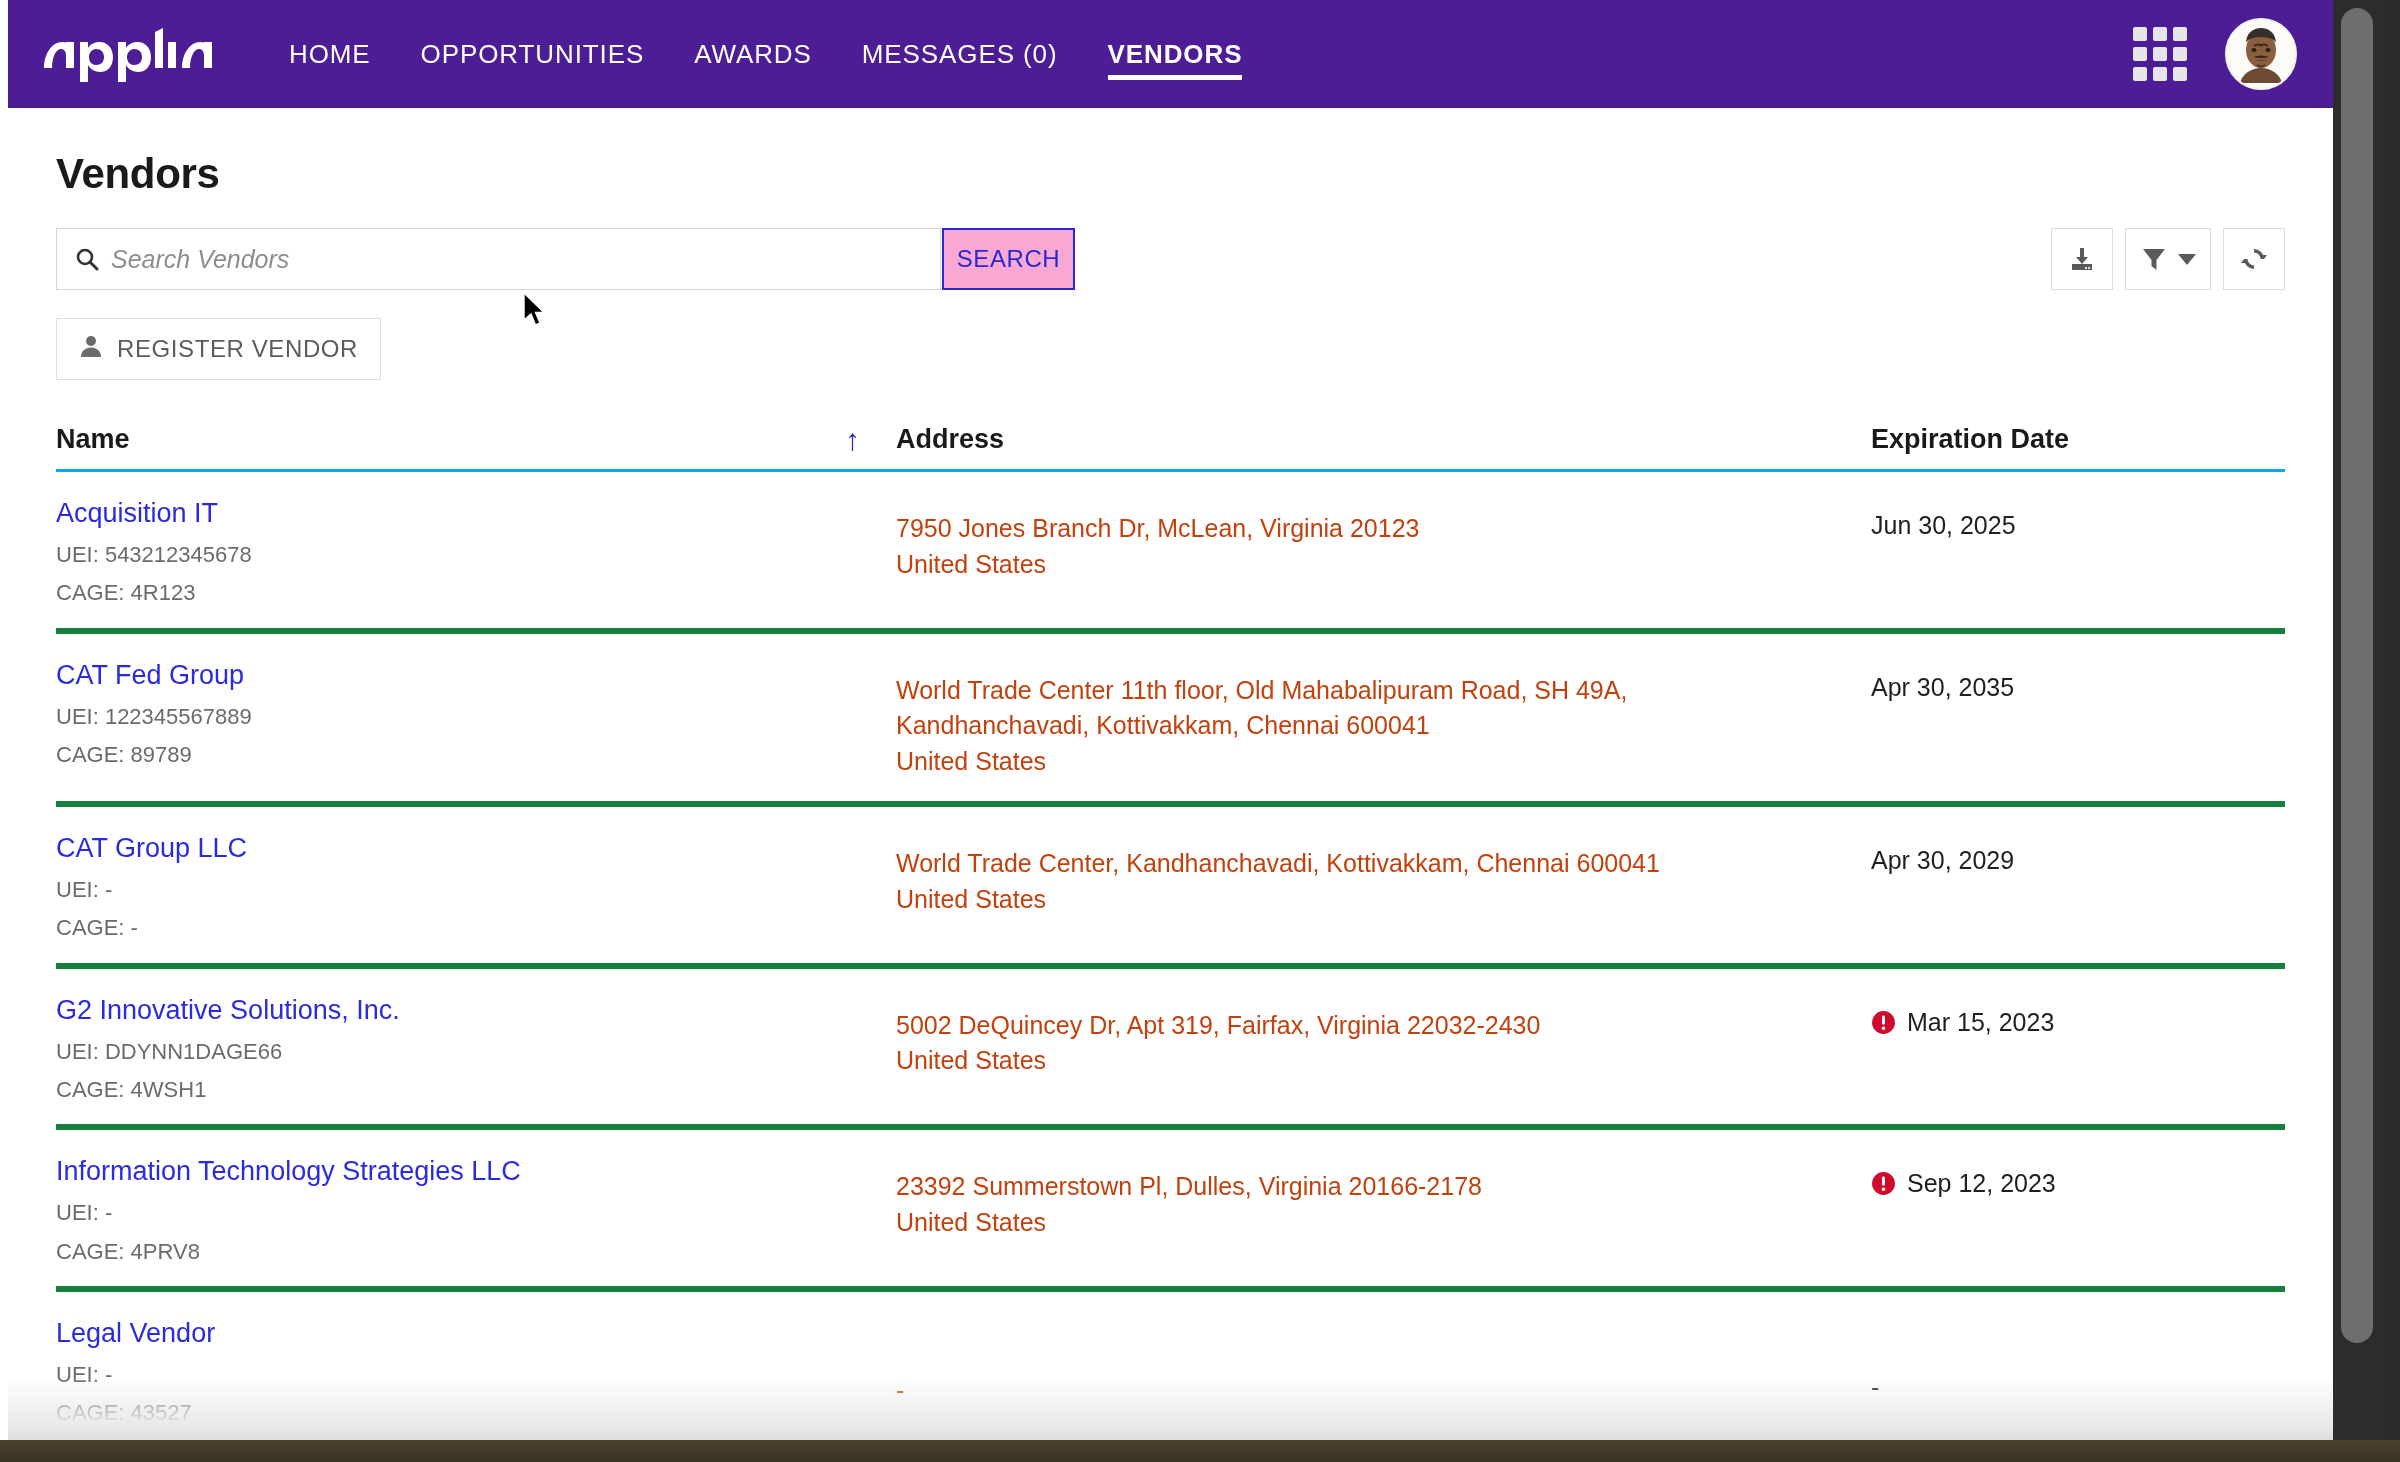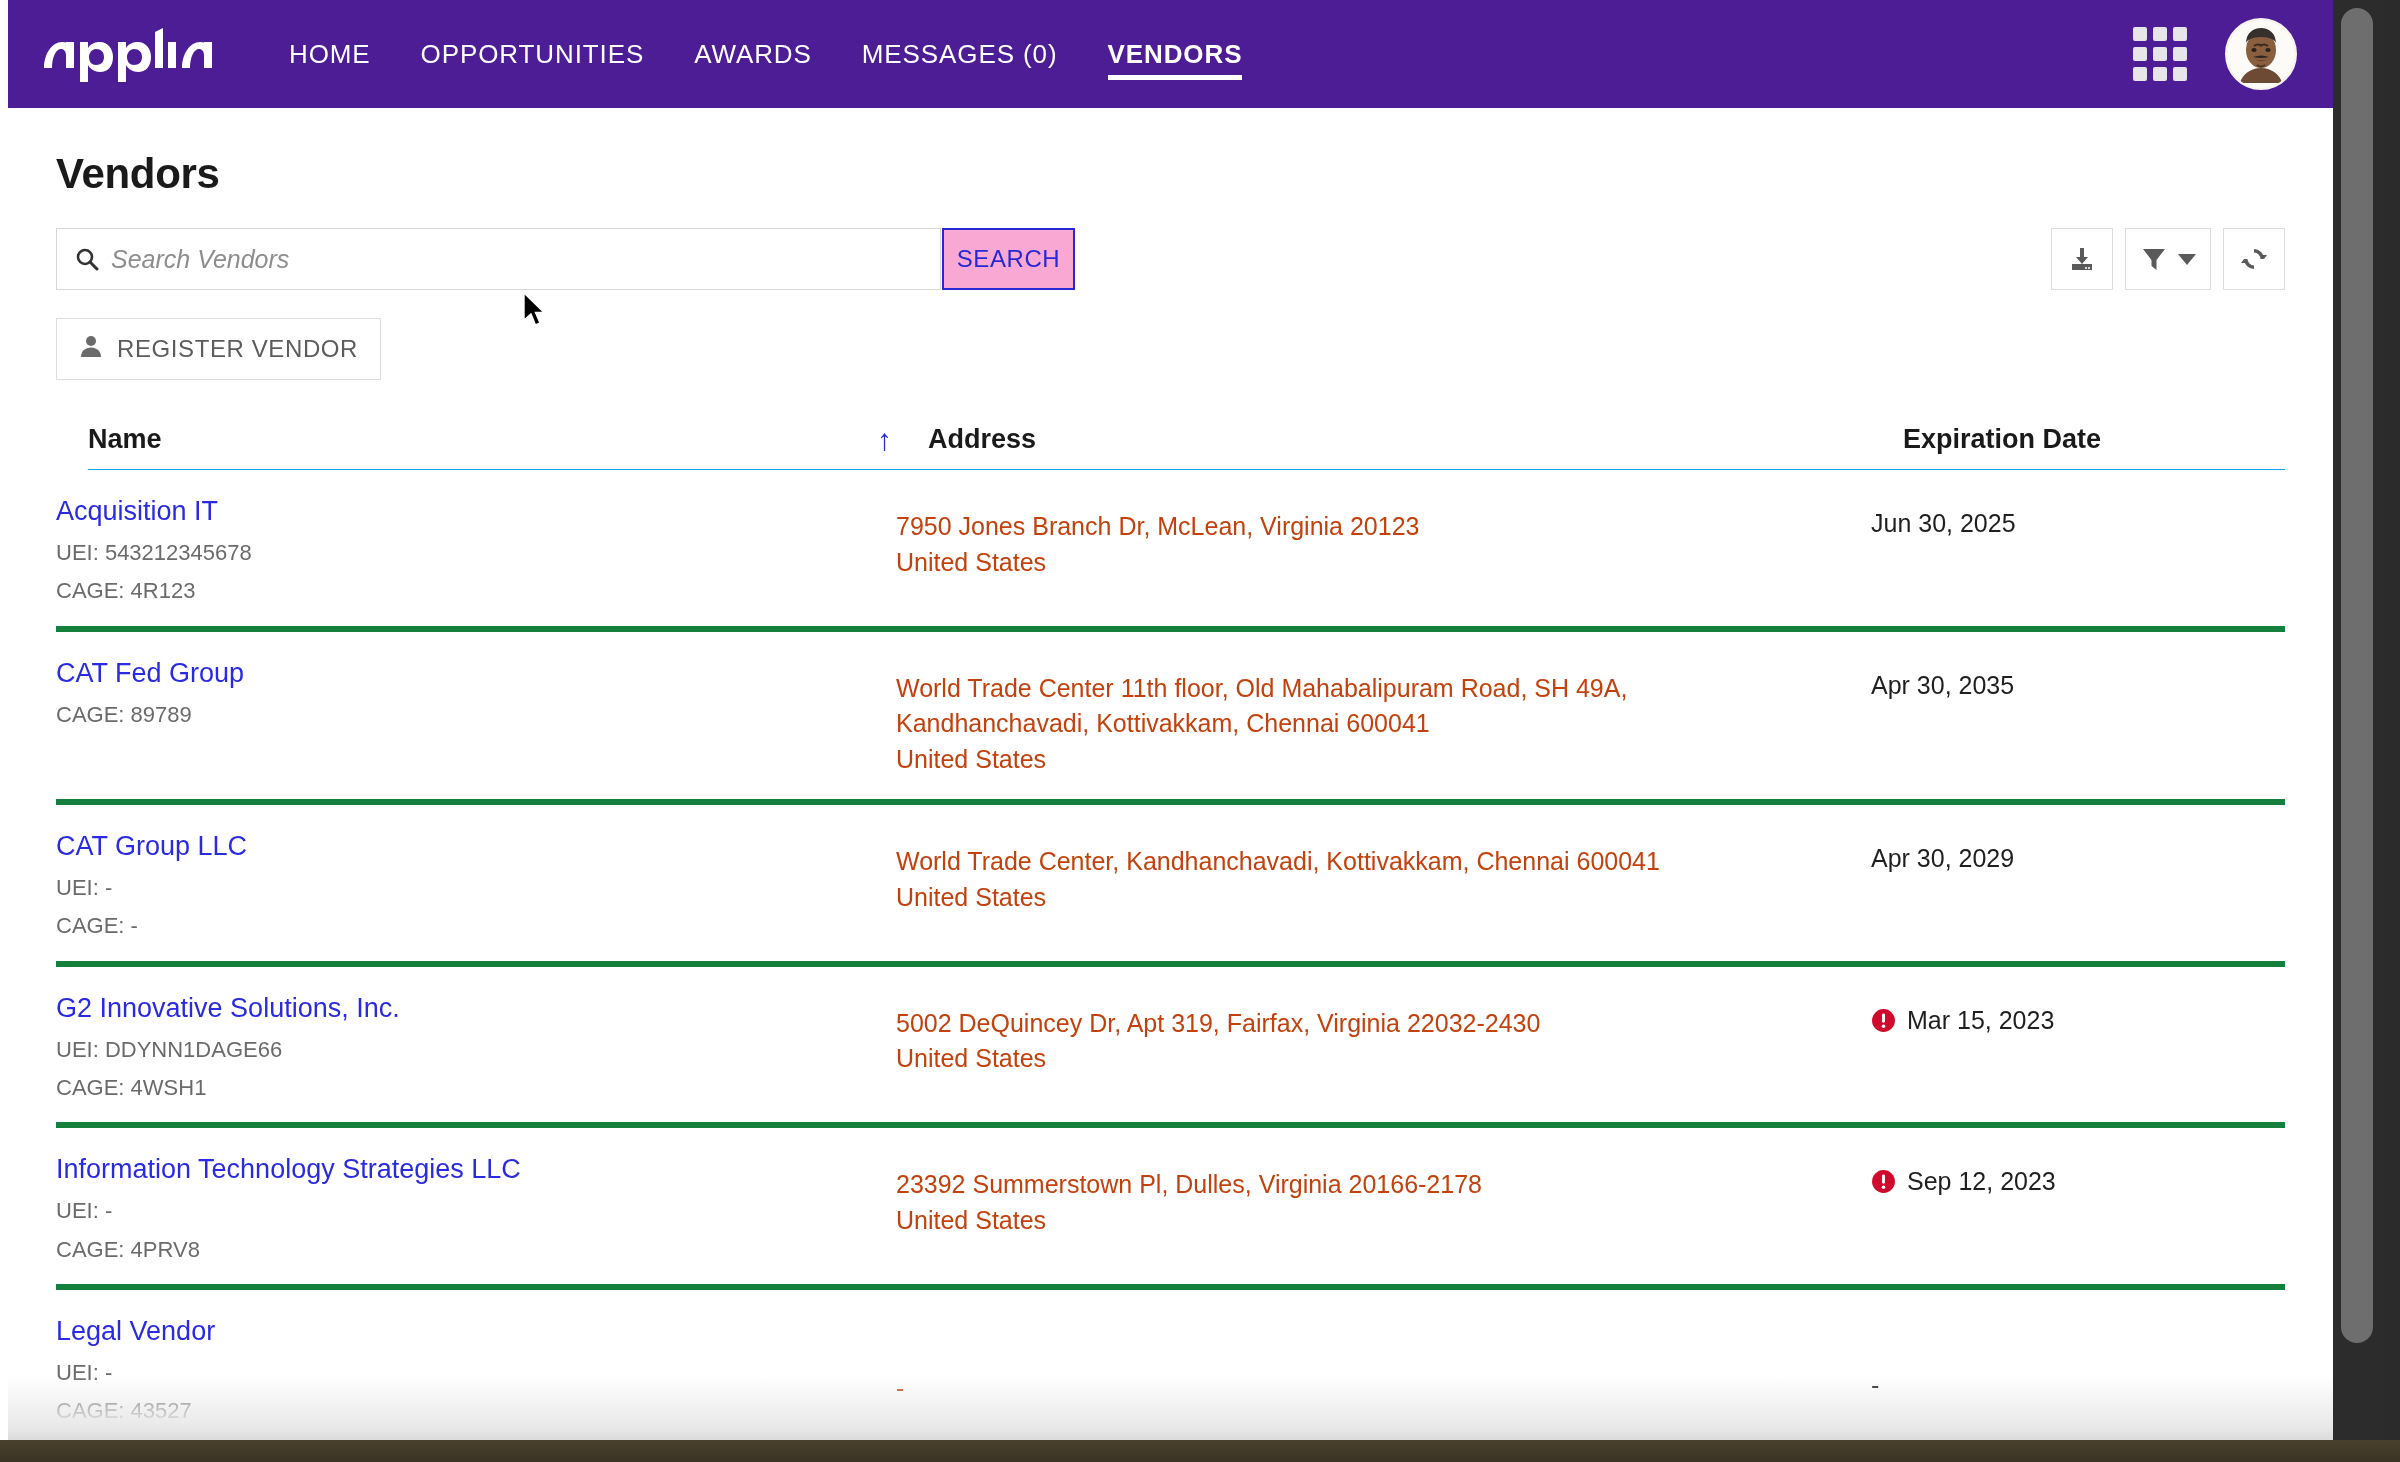--- a/index.html
+++ b/index.html
@@ -237,22 +237,21 @@
 
   
   #vendor-table {
     margin-top: 44px;
     width: 100%;
   }
   .t-head {
     display: flex;
     align-items: flex-end;
     padding-bottom: 14px;
-    border-bottom: 1px solid #0ea5e9;
-    margin-left: 32px;
+    border-bottom: 3px solid #0ea5e9;
   }
   .th {
     font-size: 27px;
     font-weight: bold;
     color: #1a1a1a;
   }
   .col-name   { width: 840px; flex: none; display: flex; align-items: center; }
   .col-addr   { width: 975px; flex: none; }
   .col-exp    { flex: 1; }
 
@@ -475,20 +474,21 @@
               </div>
               <div class="col-exp">
                 <div class="exp-cell">
                   <span>Jun 30, 2025</span>
                 </div>
               </div>
             </div>
             <div class="t-row">
               <div class="col-name" style="display: block;">
                 <a class="vendor-link" href="#">CAT Fed Group</a>
+                <div class="vendor-meta">UEI: 122345567889</div>
                 <div class="vendor-meta">CAGE: 89789</div>
               </div>
               <div class="col-addr" style="padding-top: 13px;">
                 <div class="addr-line">World Trade Center 11th floor, Old Mahabalipuram Road, SH 49A,</div>
                 <div class="addr-line">Kandhanchavadi, Kottivakkam, Chennai 600041</div>
                 <div class="addr-line">United States</div>
               </div>
               <div class="col-exp">
                 <div class="exp-cell">
                   <span>Apr 30, 2035</span>

